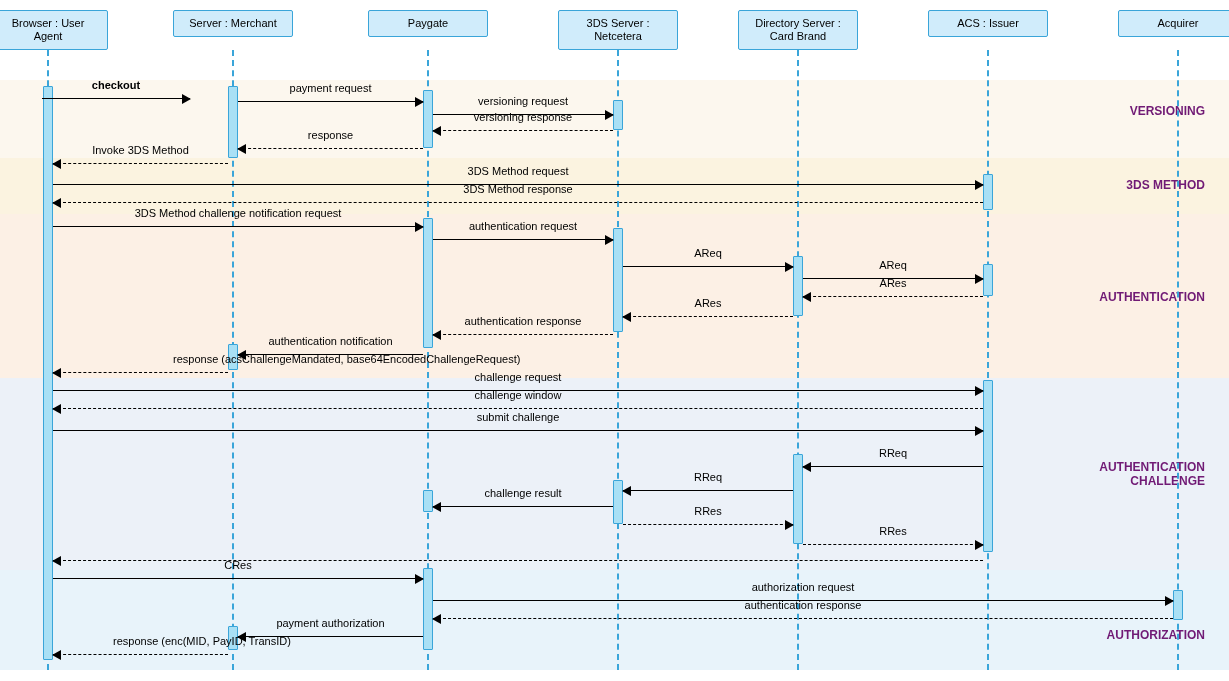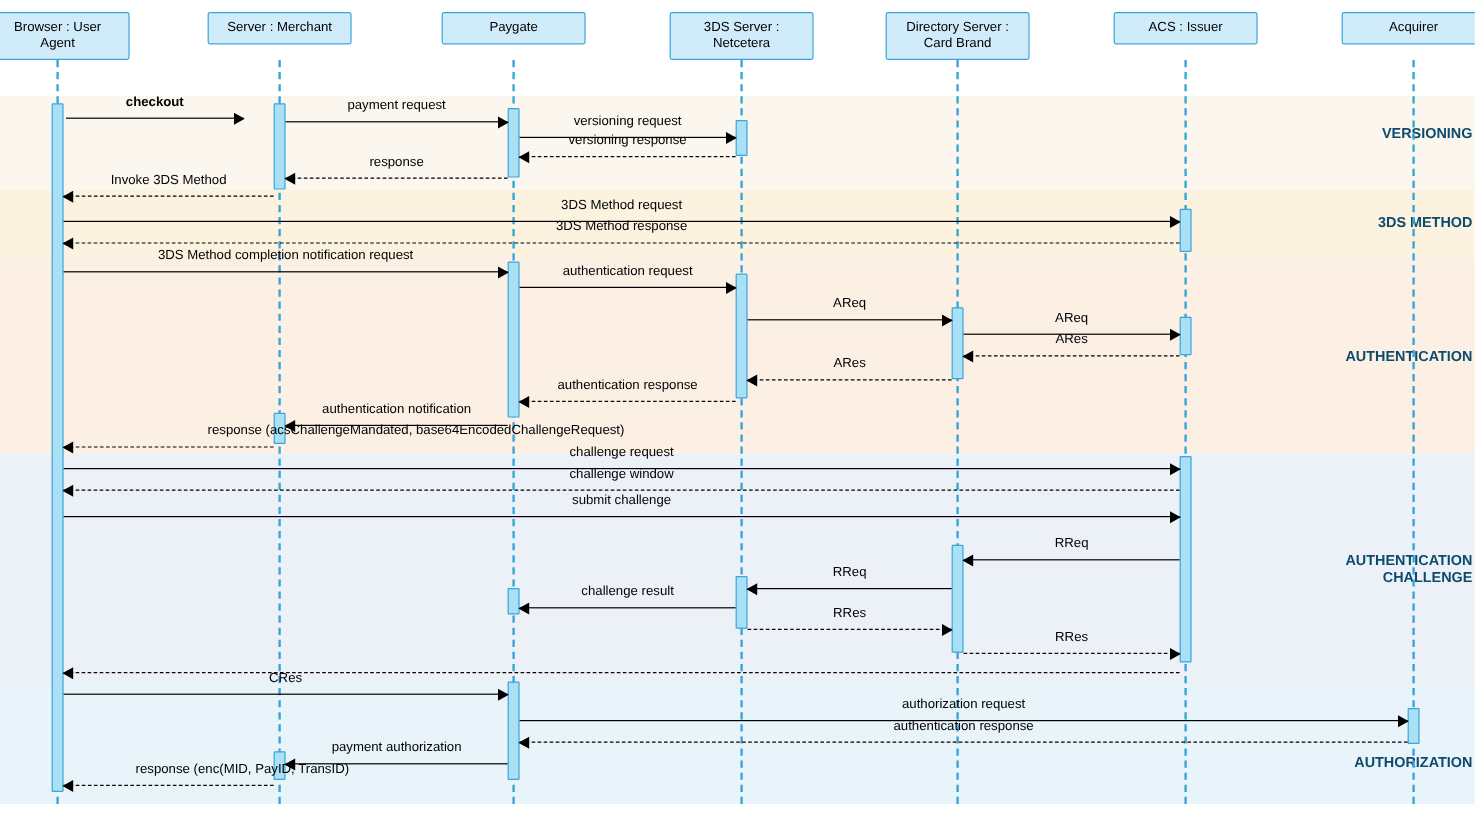--- a/index.html
+++ b/index.html
@@ -1,18 +1,18 @@
 <!DOCTYPE html>
 <html><head>
 <meta charset="utf-8">
 <style>
   html,body{margin:0;padding:0;font-family:Arial,Helvetica,sans-serif;font-size:11px;color:#000;background:#fff}
   .canvas{position:relative;width:1229px;height:681px;background:#fff}
   .phase{position:absolute;left:0;right:0}
-  .phase-label{position:absolute;right:2px;font-weight:bold;color:#0c4a6e;font-size:12px;text-align:right;white-space:pre}
+  .phase-label{position:absolute;right:24px;font-weight:bold;color:#701a75;font-size:12px;text-align:right;white-space:pre}
   .p1{top:80px;height:78px;background:#fcf7ee}
   .p2{top:158px;height:56px;background:#fbf3e0}
   .p3{top:214px;height:164px;background:#fcf0e5}
   .p4{top:378px;height:192px;background:#ecf1f8}
   .p5{top:570px;height:100px;background:#e8f3fa}
   .participant{position:absolute;top:10px;width:120px;border:1px solid #3aa5d9;background:#d0ecfb;text-align:center;padding:6px 4px;box-sizing:border-box;border-radius:2px;line-height:13px}
   .lifeline{position:absolute;top:50px;width:0;height:620px;border-left:2px dashed #3aa5d9}
   .activation{position:absolute;width:10px;background:#a9e0f5;border:1px solid #3aa5d9;box-sizing:border-box;border-radius:1px}
   .msg{position:absolute;height:14px}
   .msg .label{position:absolute;top:-13px;left:0;right:0;text-align:center;white-space:nowrap;font-size:11px}
@@ -53,21 +53,21 @@
     <div class="activation" style="left: 793px; top: 256px; height: 60px;"></div>
     <div class="activation" style="left: 983px; top: 264px; height: 32px;"></div>
     <div class="activation" style="left: 228px; top: 344px; height: 26px;"></div>
     <div class="activation" style="left: 983px; top: 380px; height: 172px;"></div>
     <div class="activation" style="left: 793px; top: 454px; height: 90px;"></div>
     <div class="activation" style="left: 613px; top: 480px; height: 44px;"></div>
     <div class="activation" style="left: 423px; top: 490px; height: 22px;"></div>
     <div class="activation" style="left: 423px; top: 568px; height: 82px;"></div>
     <div class="activation" style="left: 1173px; top: 590px; height: 30px;"></div>
     <div class="activation" style="left: 228px; top: 626px; height: 24px;"></div>
-    <div class="msg" style="left: 55px; width: 148px; top: 92px; font-weight: bold;">
+    <div class="msg" style="left: 42px; width: 148px; top: 92px; font-weight: bold;">
       <div class="label">checkout</div>
       <div class="line"></div>
       <div class="arrowR"></div>
     </div>
     <div class="msg" style="left: 238px; width: 185px; top: 95px;">
       <div class="label">payment request</div>
       <div class="line"></div>
       <div class="arrowR"></div>
     </div>
     <div class="msg" style="left: 433px; width: 180px; top: 108px;">
@@ -94,21 +94,21 @@
       <div class="label">3DS Method request</div>
       <div class="line"></div>
       <div class="arrowR"></div>
     </div>
     <div class="msg dash" style="left: 53px; width: 930px; top: 196px;">
       <div class="label">3DS Method response</div>
       <div class="line"></div>
       <div class="arrowL"></div>
     </div>
     <div class="msg" style="left: 53px; width: 370px; top: 220px;">
-      <div class="label">3DS Method completion notification request</div>
+      <div class="label">3DS Method challenge notification request</div>
       <div class="line"></div>
       <div class="arrowR"></div>
     </div>
     <div class="msg" style="left: 433px; width: 180px; top: 233px;">
       <div class="label">authentication request</div>
       <div class="line"></div>
       <div class="arrowR"></div>
     </div>
     <div class="msg" style="left: 623px; width: 170px; top: 260px;">
       <div class="label">AReq</div>

